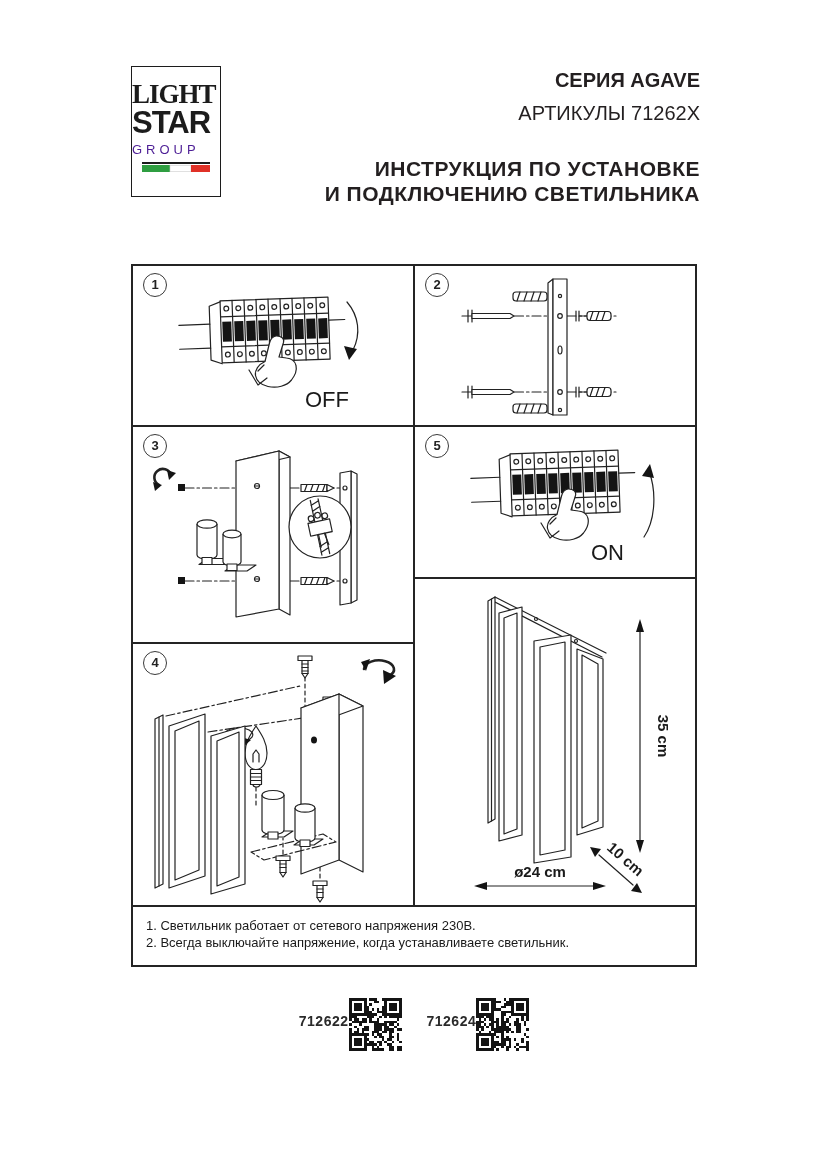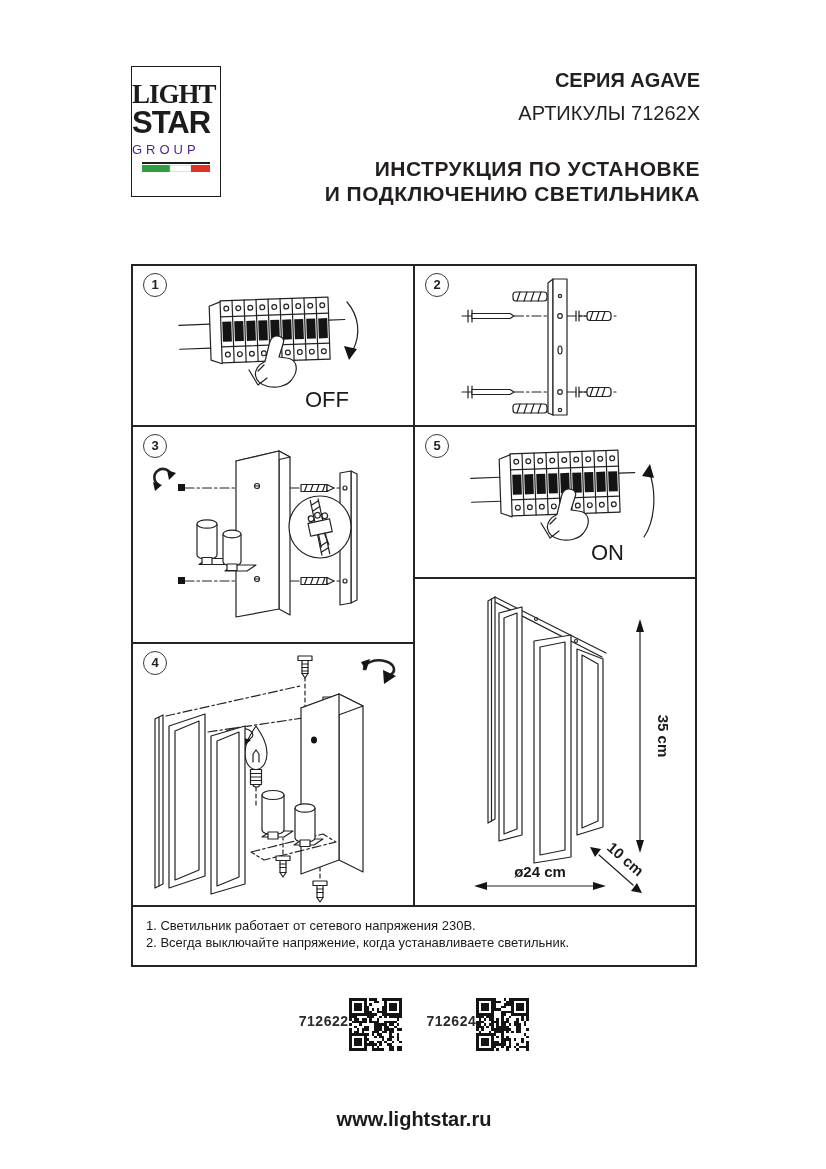--- a/index.html
+++ b/index.html
@@ -902,15 +902,14 @@
           <rect x="5" y="20" width="1" height="1"></rect>
           <rect x="6" y="20" width="1" height="1"></rect>
           <rect x="8" y="20" width="1" height="1"></rect>
           <rect x="12" y="20" width="1" height="1"></rect>
           <rect x="16" y="20" width="1" height="1"></rect>
           <rect x="20" y="20" width="1" height="1"></rect>
         </svg>
     </div>
   </div>
 
-  <div class="website">www.lightstar.ru</div>
 
 </div>
 
 </body></html>

